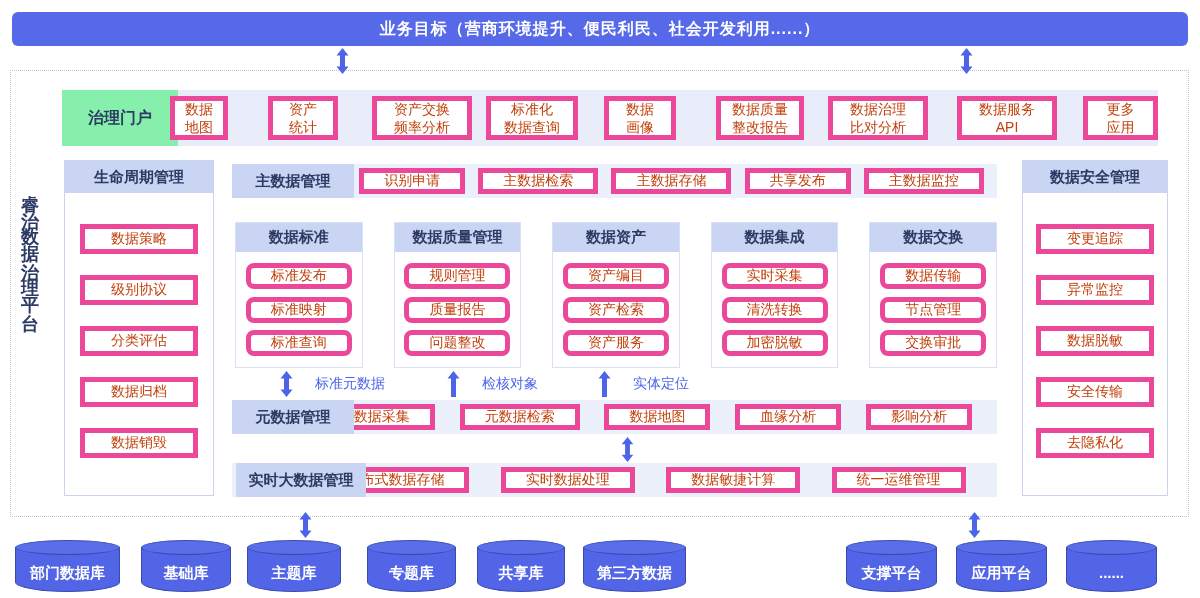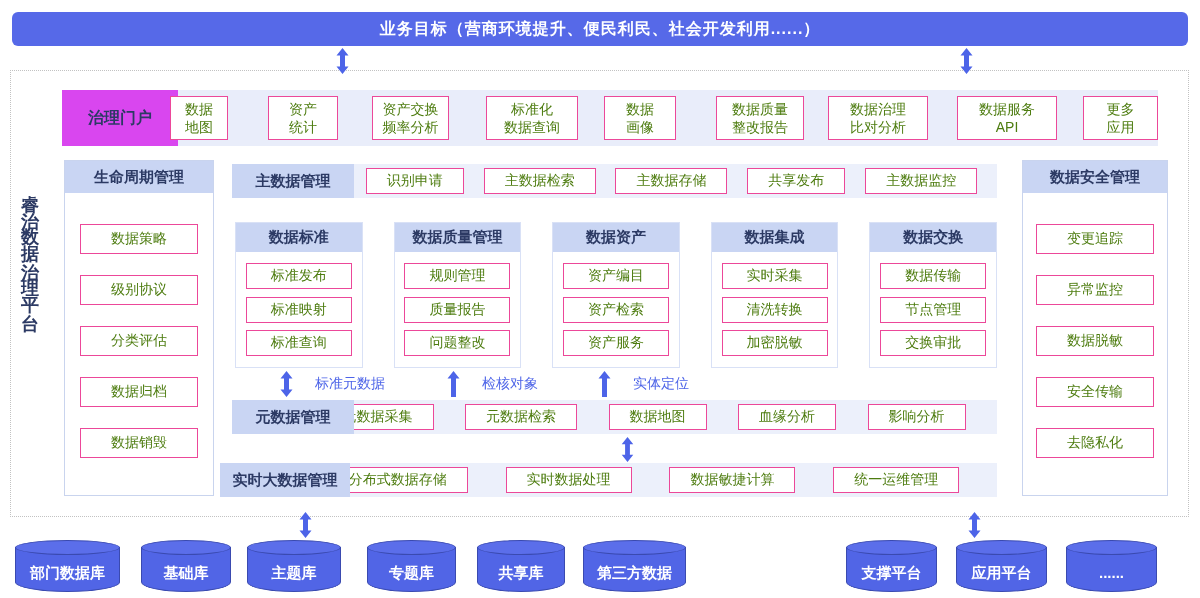--- a/index.html
+++ b/index.html
@@ -14,42 +14,42 @@
 
   
   .vtitle{position:absolute;left:18px;top:180px;height:320px;color:#2c3a64;font-size:18px;font-weight:bold;
     writing-mode:vertical-lr;text-orientation:upright;letter-spacing:17px;}
 
   
   .arrow{position:absolute;z-index:5;line-height:0;}
   .arrow svg{display:block;}
 
   
-  .wbox{background:#fff;border:1px solid #ec4899;color:#4d7c0f;font-size:14px;
+  .wbox{background:#fff;border:5px solid #ec4899;color:#c2410c;font-size:14px;
     display:flex;align-items:center;justify-content:center;text-align:center;box-sizing:border-box;}
 
   
   .portal-strip{position:absolute;left:62px;top:90px;width:1096px;height:56px;background:#e9edfa;}
-  .portal-label{position:absolute;left:62px;top:90px;width:116px;height:56px;background:#d946ef;color:#2c3a64;
+  .portal-label{position:absolute;left:62px;top:90px;width:116px;height:56px;background:#86efac;color:#2c3a64;
     font-size:16px;font-weight:bold;display:flex;align-items:center;justify-content:center;z-index:2;}
   .portal-item{position:absolute;top:96px;height:44px;white-space:pre-line;line-height:1.3;z-index:2;}
 
   
   .row-strip{position:absolute;height:34px;background:#ecf0fb;display:flex;align-items:center;justify-content:space-evenly;box-sizing:border-box;}
   .row-label{position:absolute;height:34px;background:#c9d5f3;color:#2c3a64;font-size:15px;font-weight:bold;
     display:flex;align-items:center;justify-content:center;z-index:2;box-sizing:border-box;}
   .row-item{height:26px;padding:0 20px;white-space:nowrap;}
 
   
   .cols{position:absolute;left:235px;top:222px;width:762px;height:146px;display:flex;gap:31px;}
   .col{flex:1;background:#fff;border:1px solid #d9e1f6;display:flex;flex-direction:column;box-sizing:border-box;}
   .col-head{height:29px;background:#c9d5f3;color:#2c3a64;font-size:15px;font-weight:bold;
     display:flex;align-items:center;justify-content:center;}
   .col-body{flex:1;display:flex;flex-direction:column;justify-content:space-evenly;align-items:center;padding:4px 0;}
-  .col-item{width:106px;height:26px;}
+  .col-item{width:106px;height:26px;border-radius:8px;}
 
   
   .side-col{position:absolute;top:160px;height:336px;background:#fff;border:1px solid #c9d4ee;
     display:flex;flex-direction:column;box-sizing:border-box;}
   .side-head{height:32px;background:#c9d5f3;color:#2c3a64;font-size:15px;font-weight:bold;
     display:flex;align-items:center;justify-content:center;}
   .side-body{flex:1;display:flex;flex-direction:column;justify-content:space-evenly;align-items:center;padding:10px 0 16px 0;}
   .side-item{width:118px;height:30px;}
 
   
@@ -85,21 +85,21 @@
   <div class="boundary"></div>
 
   <div class="vtitle">睿治数据治理平台</div>
 
   <div class="portal-strip"></div>
   <div class="portal-label">治理门户</div>
   <div class="wbox portal-item" style="left:170px;width:58px">数据
 地图</div>
   <div class="wbox portal-item" style="left:268px;width:70px">资产
 统计</div>
-  <div class="wbox portal-item" style="left:372px;width:77px">资产交换
+  <div class="wbox portal-item" style="left:372px;width:100px">资产交换
 频率分析</div>
   <div class="wbox portal-item" style="left:486px;width:92px">标准化
 数据查询</div>
   <div class="wbox portal-item" style="left:604px;width:72px">数据
 画像</div>
   <div class="wbox portal-item" style="left:716px;width:88px">数据质量
 整改报告</div>
   <div class="wbox portal-item" style="left:828px;width:100px">数据治理
 比对分析</div>
   <div class="wbox portal-item" style="left:957px;width:100px">数据服务
@@ -209,21 +209,21 @@
         <path d="M6.5 0 L12.5 7.5 H9 V18.5 H12.5 L6.5 26 L0.5 18.5 H4 V7.5 H0.5 Z" fill="#4d64e8"></path>
       </svg>
   </div>
 
   <div class="row-strip" style="left:232px;top:463px;width:765px;padding-left:58px">
     <div class="wbox row-item">分布式数据存储</div>
     <div class="wbox row-item">实时数据处理</div>
     <div class="wbox row-item">数据敏捷计算</div>
     <div class="wbox row-item">统一运维管理</div>
   </div>
-  <div class="row-label" style="left:220px;top:463px;width:130px">实时大数据管理</div>
+  <div class="row-label" style="left:236px;top:463px;width:130px">实时大数据管理</div>
 
   <div class="side-col" style="left:1022px;width:146px">
     <div class="side-head">数据安全管理</div>
     <div class="side-body">
       <div class="wbox side-item">变更追踪</div>
       <div class="wbox side-item">异常监控</div>
       <div class="wbox side-item">数据脱敏</div>
       <div class="wbox side-item">安全传输</div>
       <div class="wbox side-item">去隐私化</div>
     </div>

